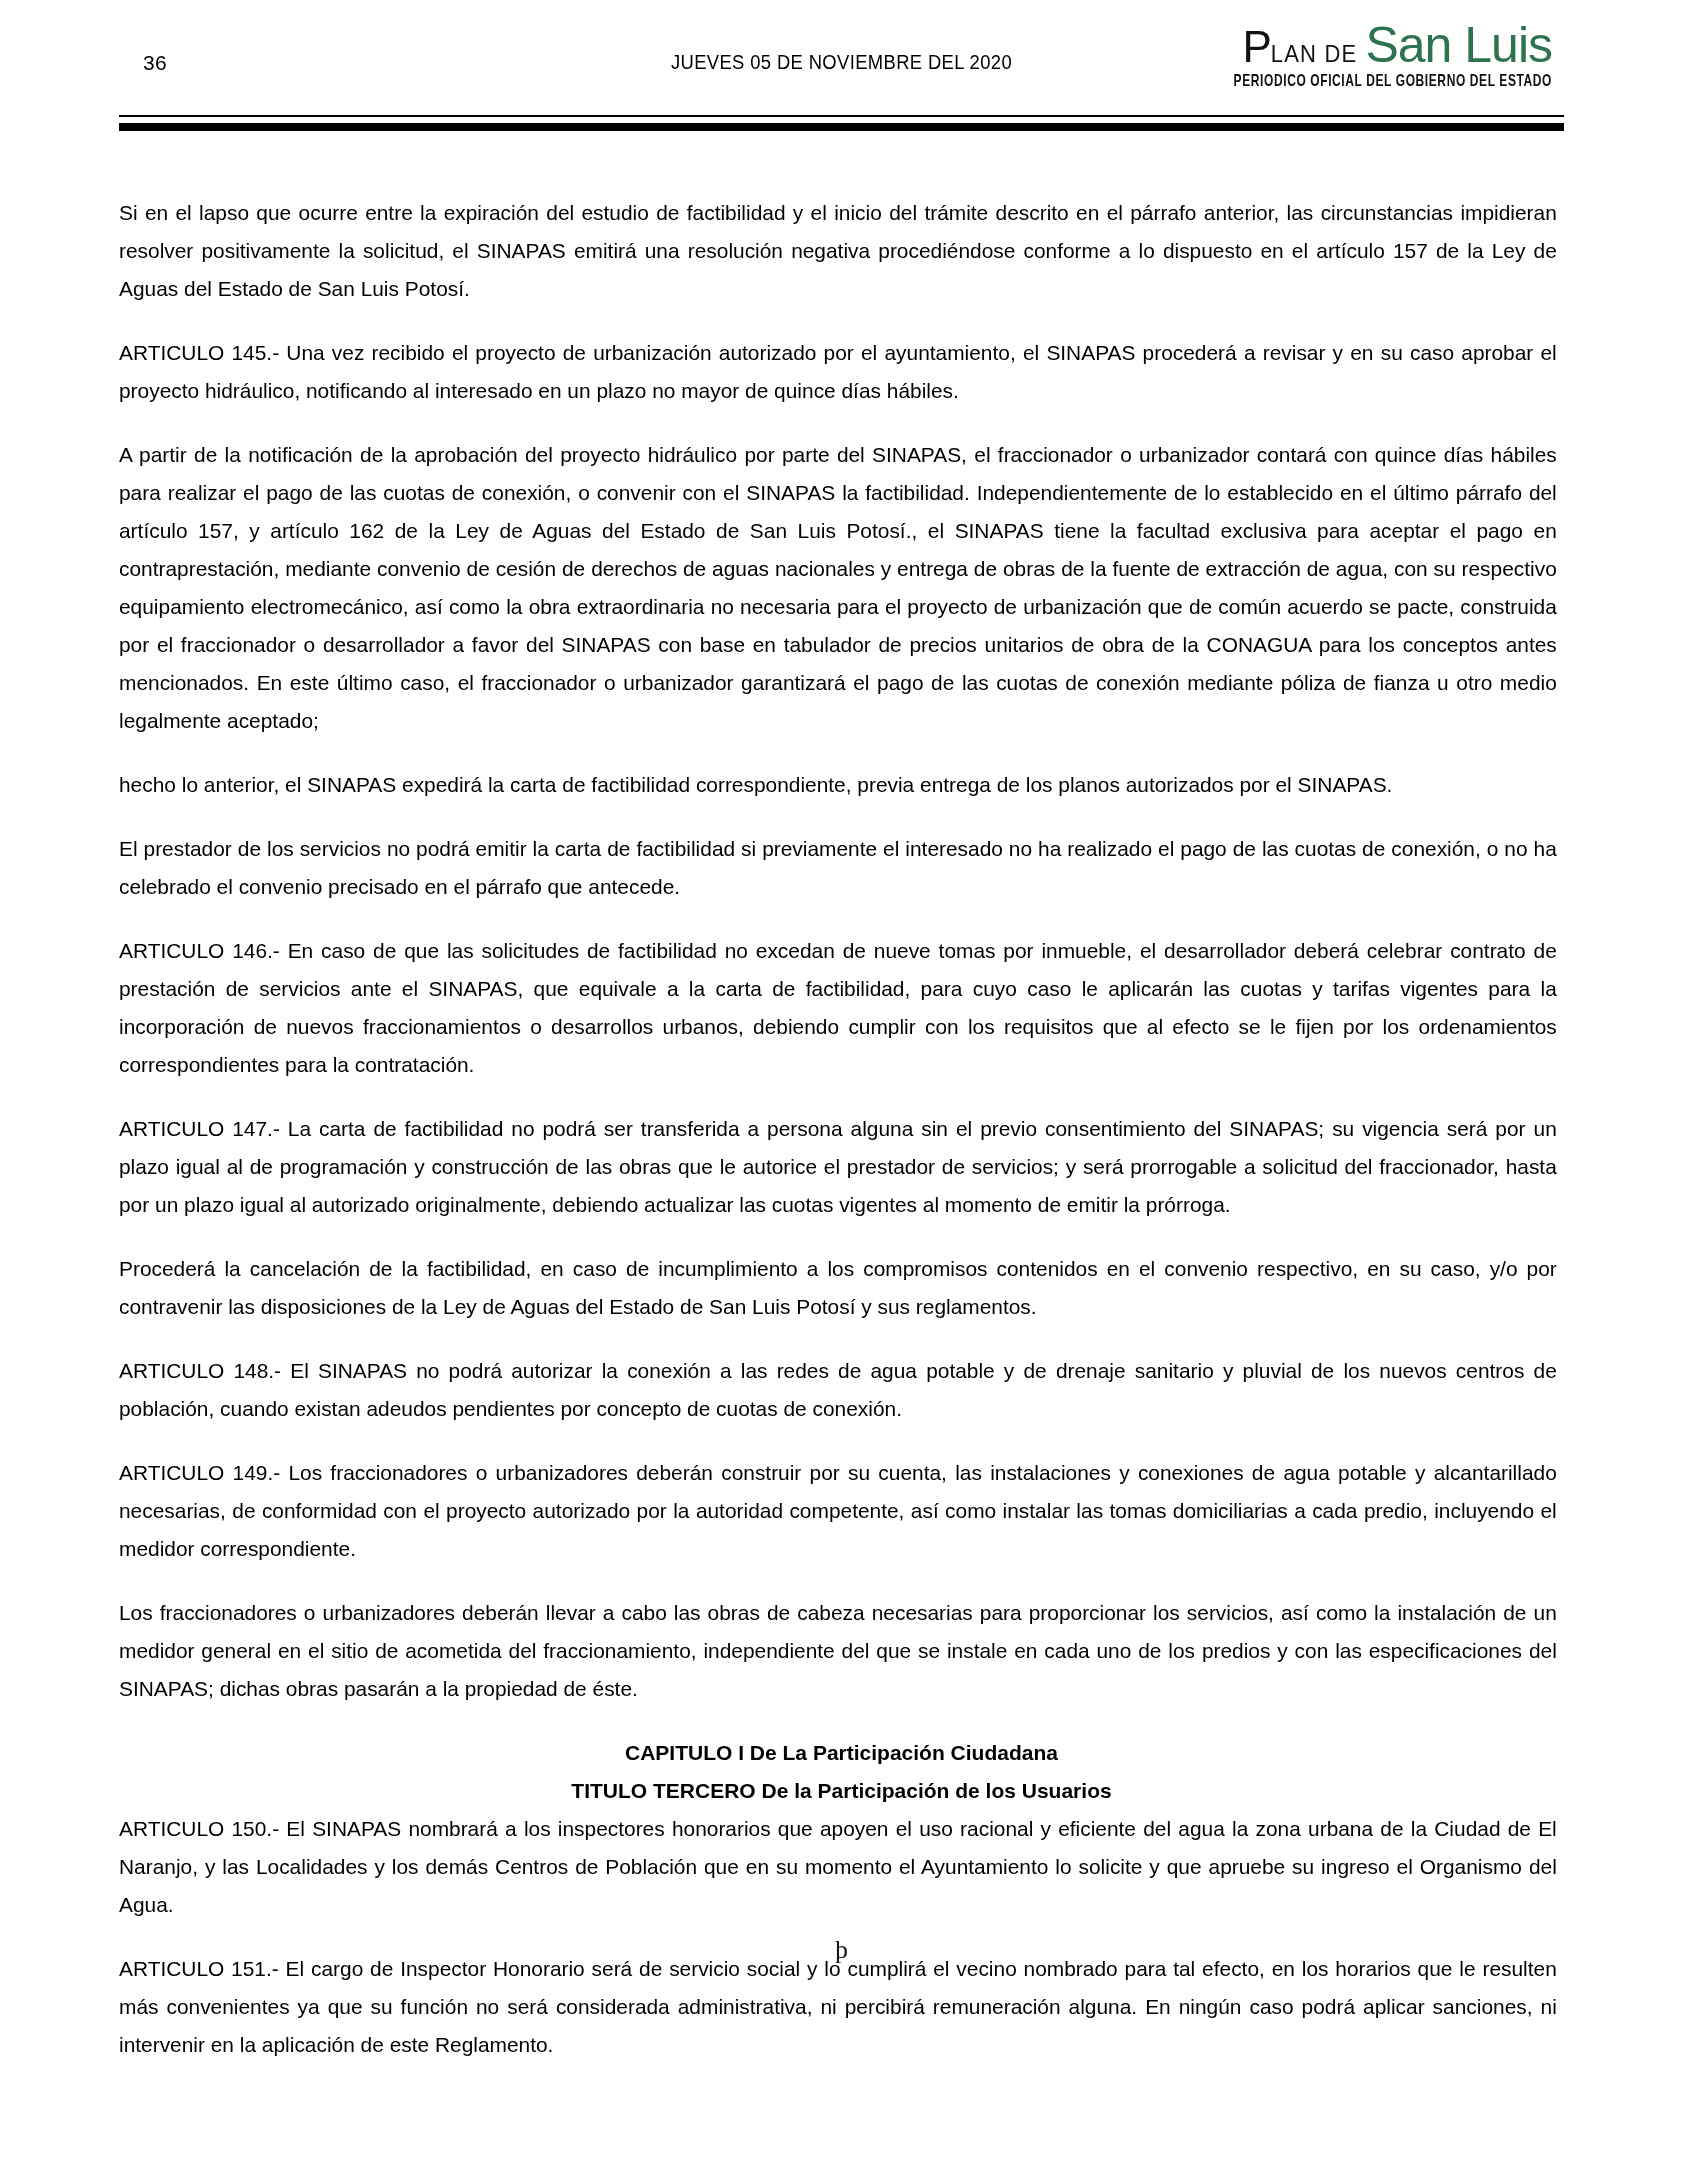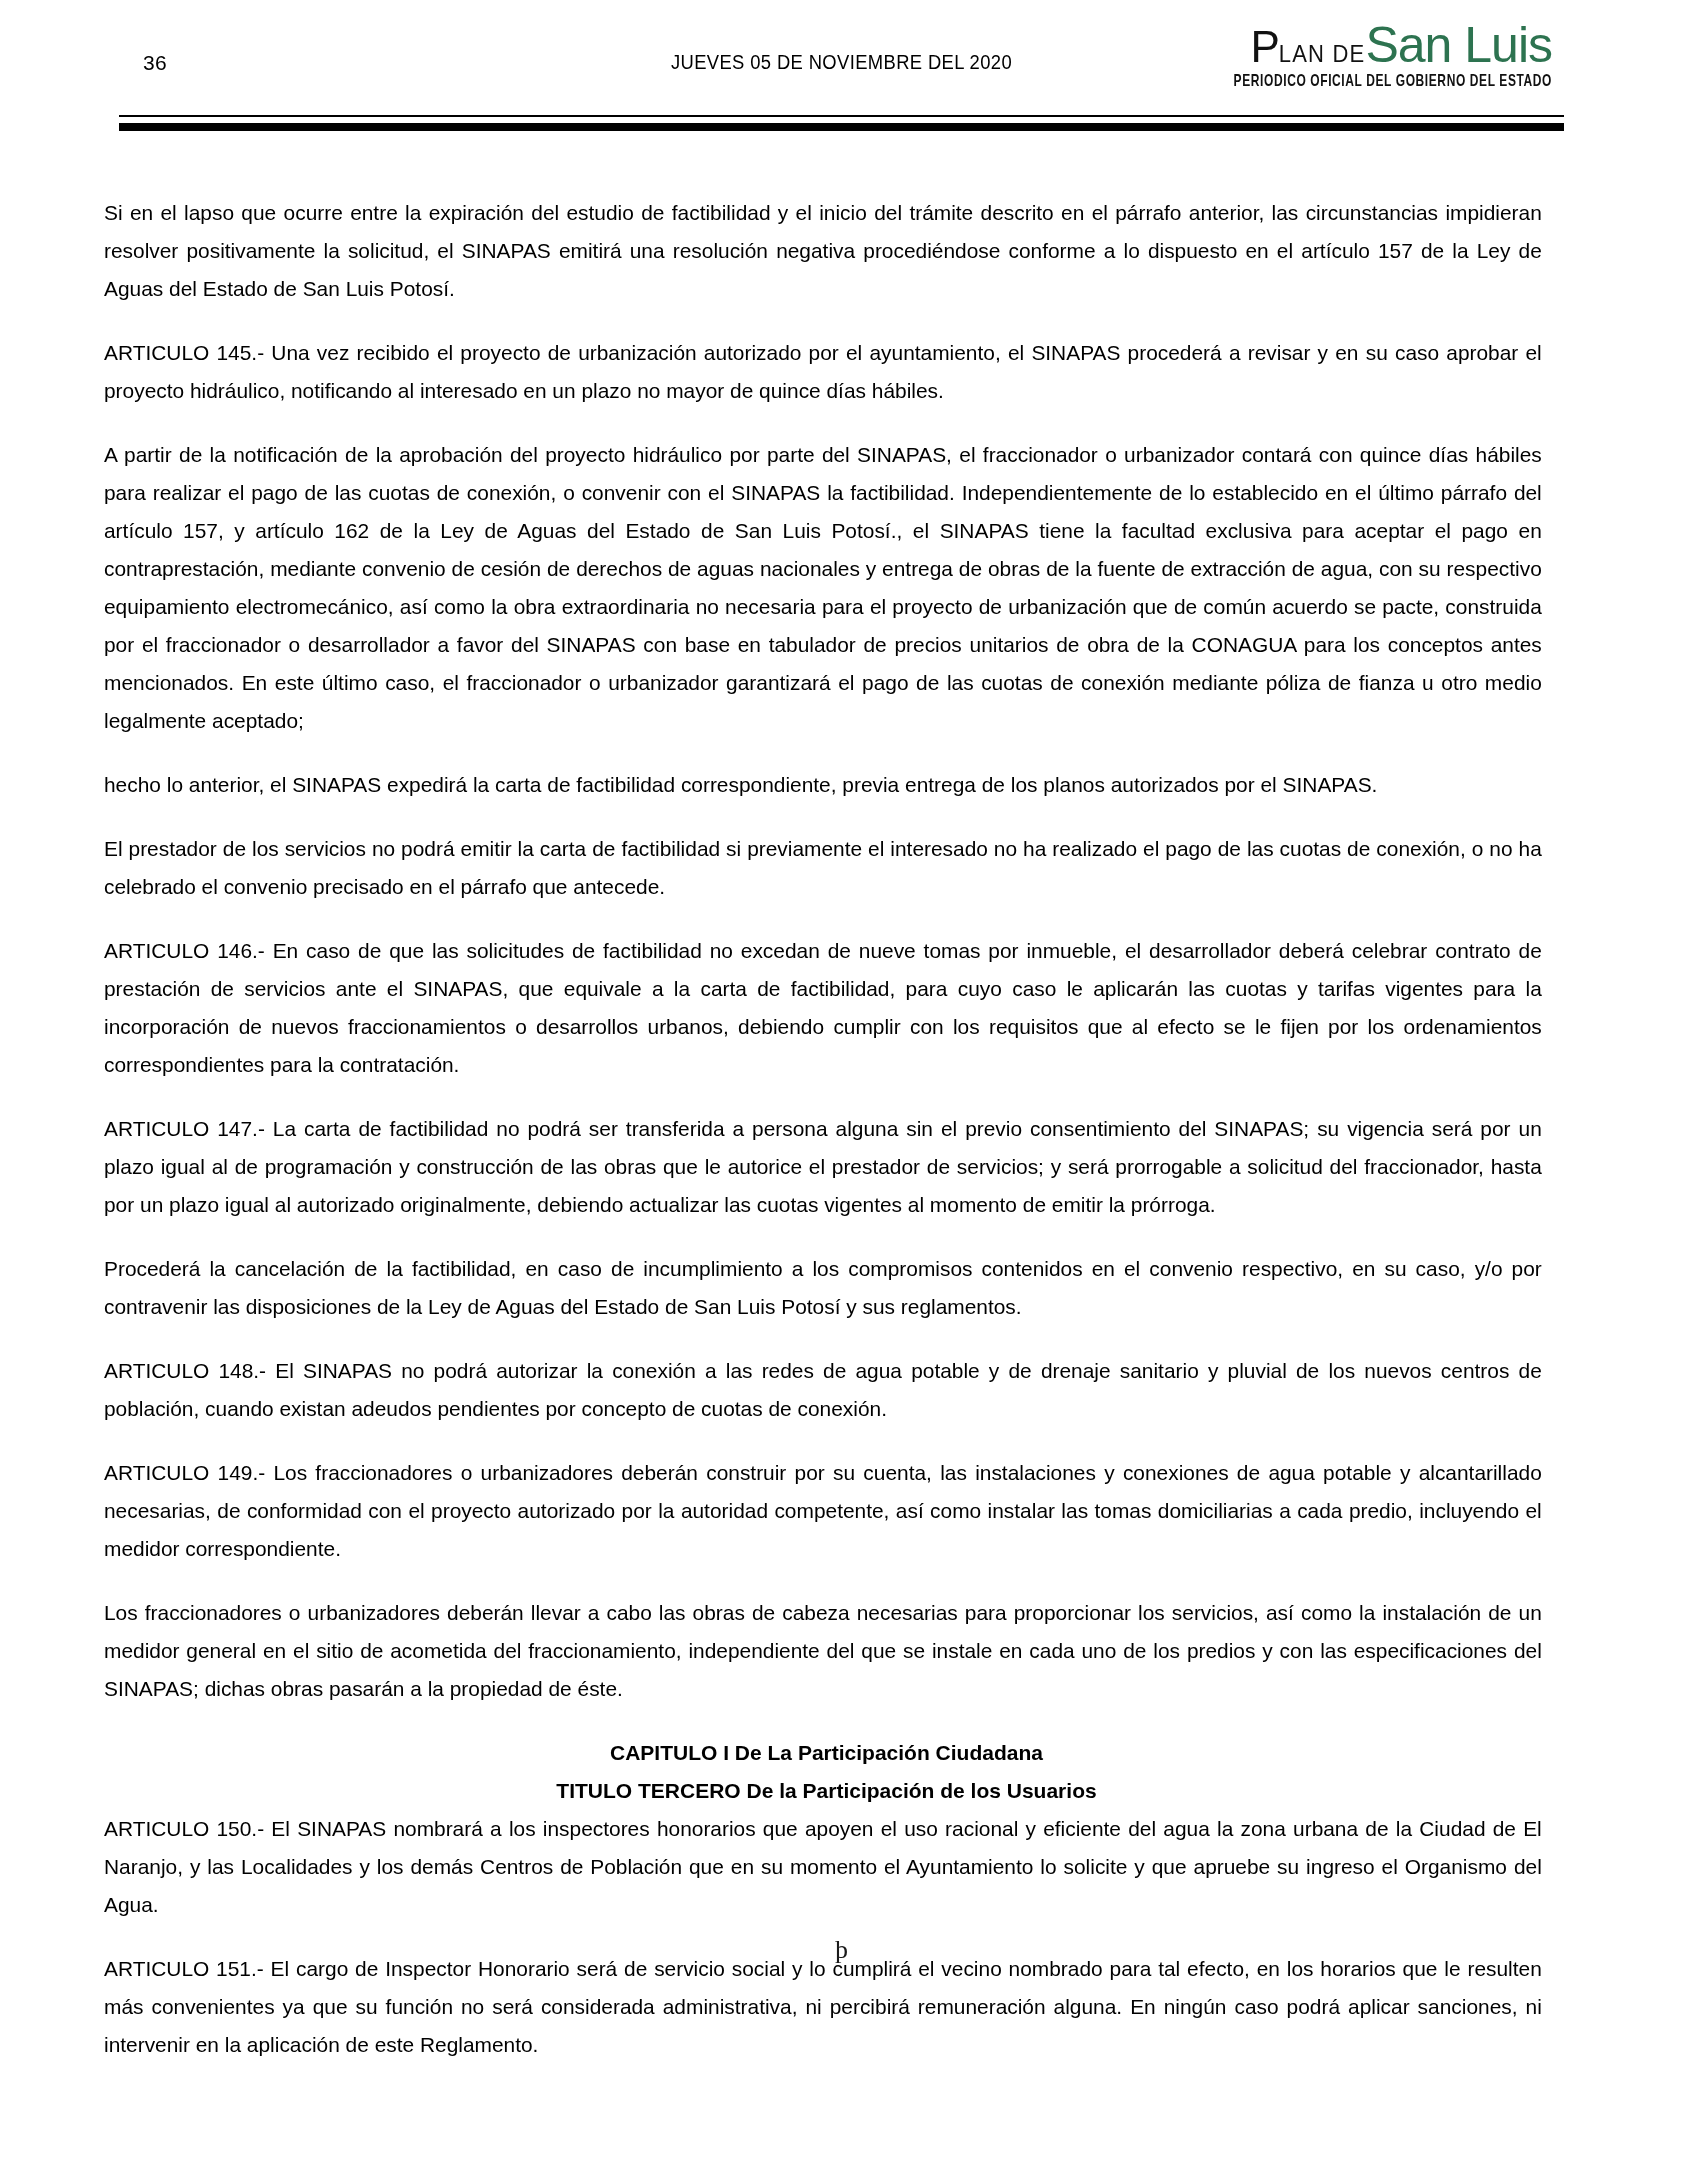--- a/index.html
+++ b/index.html
@@ -79,20 +79,21 @@
     vertical-align: baseline;
     transform: scaleY(1.05);
     display: inline-block;
   }
   .logo-sanluis {
     font-size: 50px;
     font-family: "Liberation Sans", sans-serif;
     color: #2d7350;
     font-weight: 400;
     letter-spacing: -1px;
+    margin-left: 8px;
     vertical-align: baseline;
   }
   .logo-sub {
     display: block;
     margin-top: 1px;
     font-size: 12px;
     font-weight: bold;
     letter-spacing: 0.6px;
     color: #111111;
     text-align: right;
@@ -113,21 +114,21 @@
     left: 119px;
     top: 123px;
     width: 1445px;
     height: 8px;
     background: #000000;
   }
 
   
   .content {
     position: absolute;
-    left: 104px;
+    left: 119px;
     top: 194px;
     width: 1445px;
   }
   p.para {
     margin: 0 0 26px 0;
     font-size: 21px;
     line-height: 38px;
     text-align: justify;
     text-justify: inter-word;
     color: #000000;

